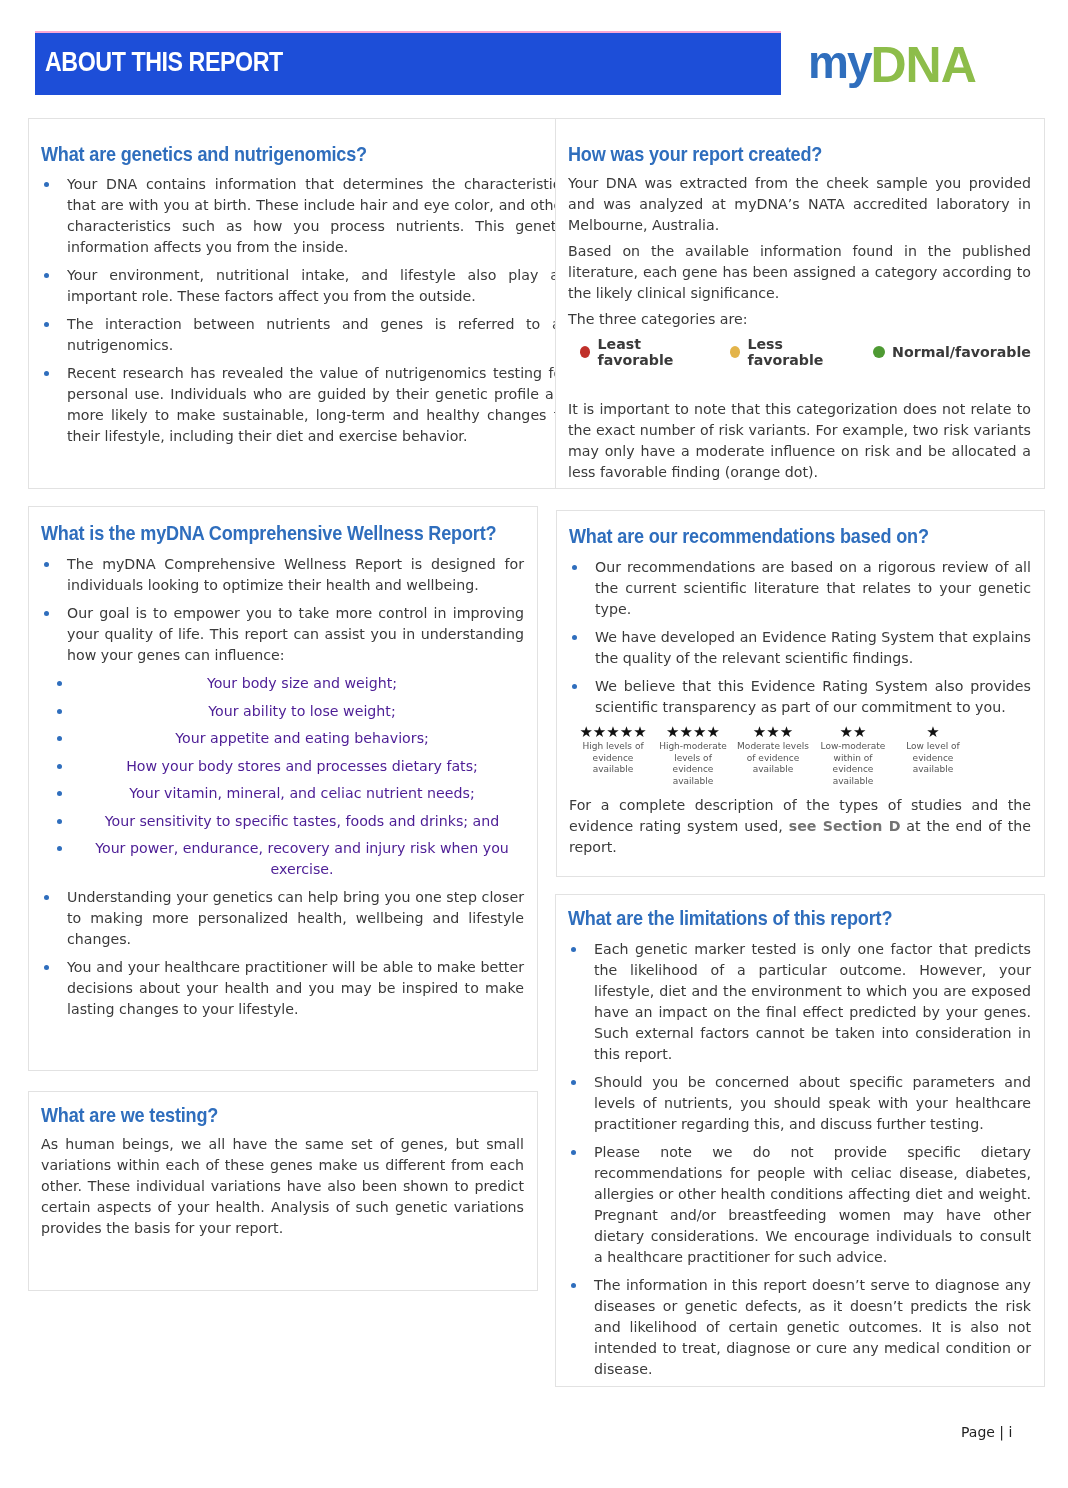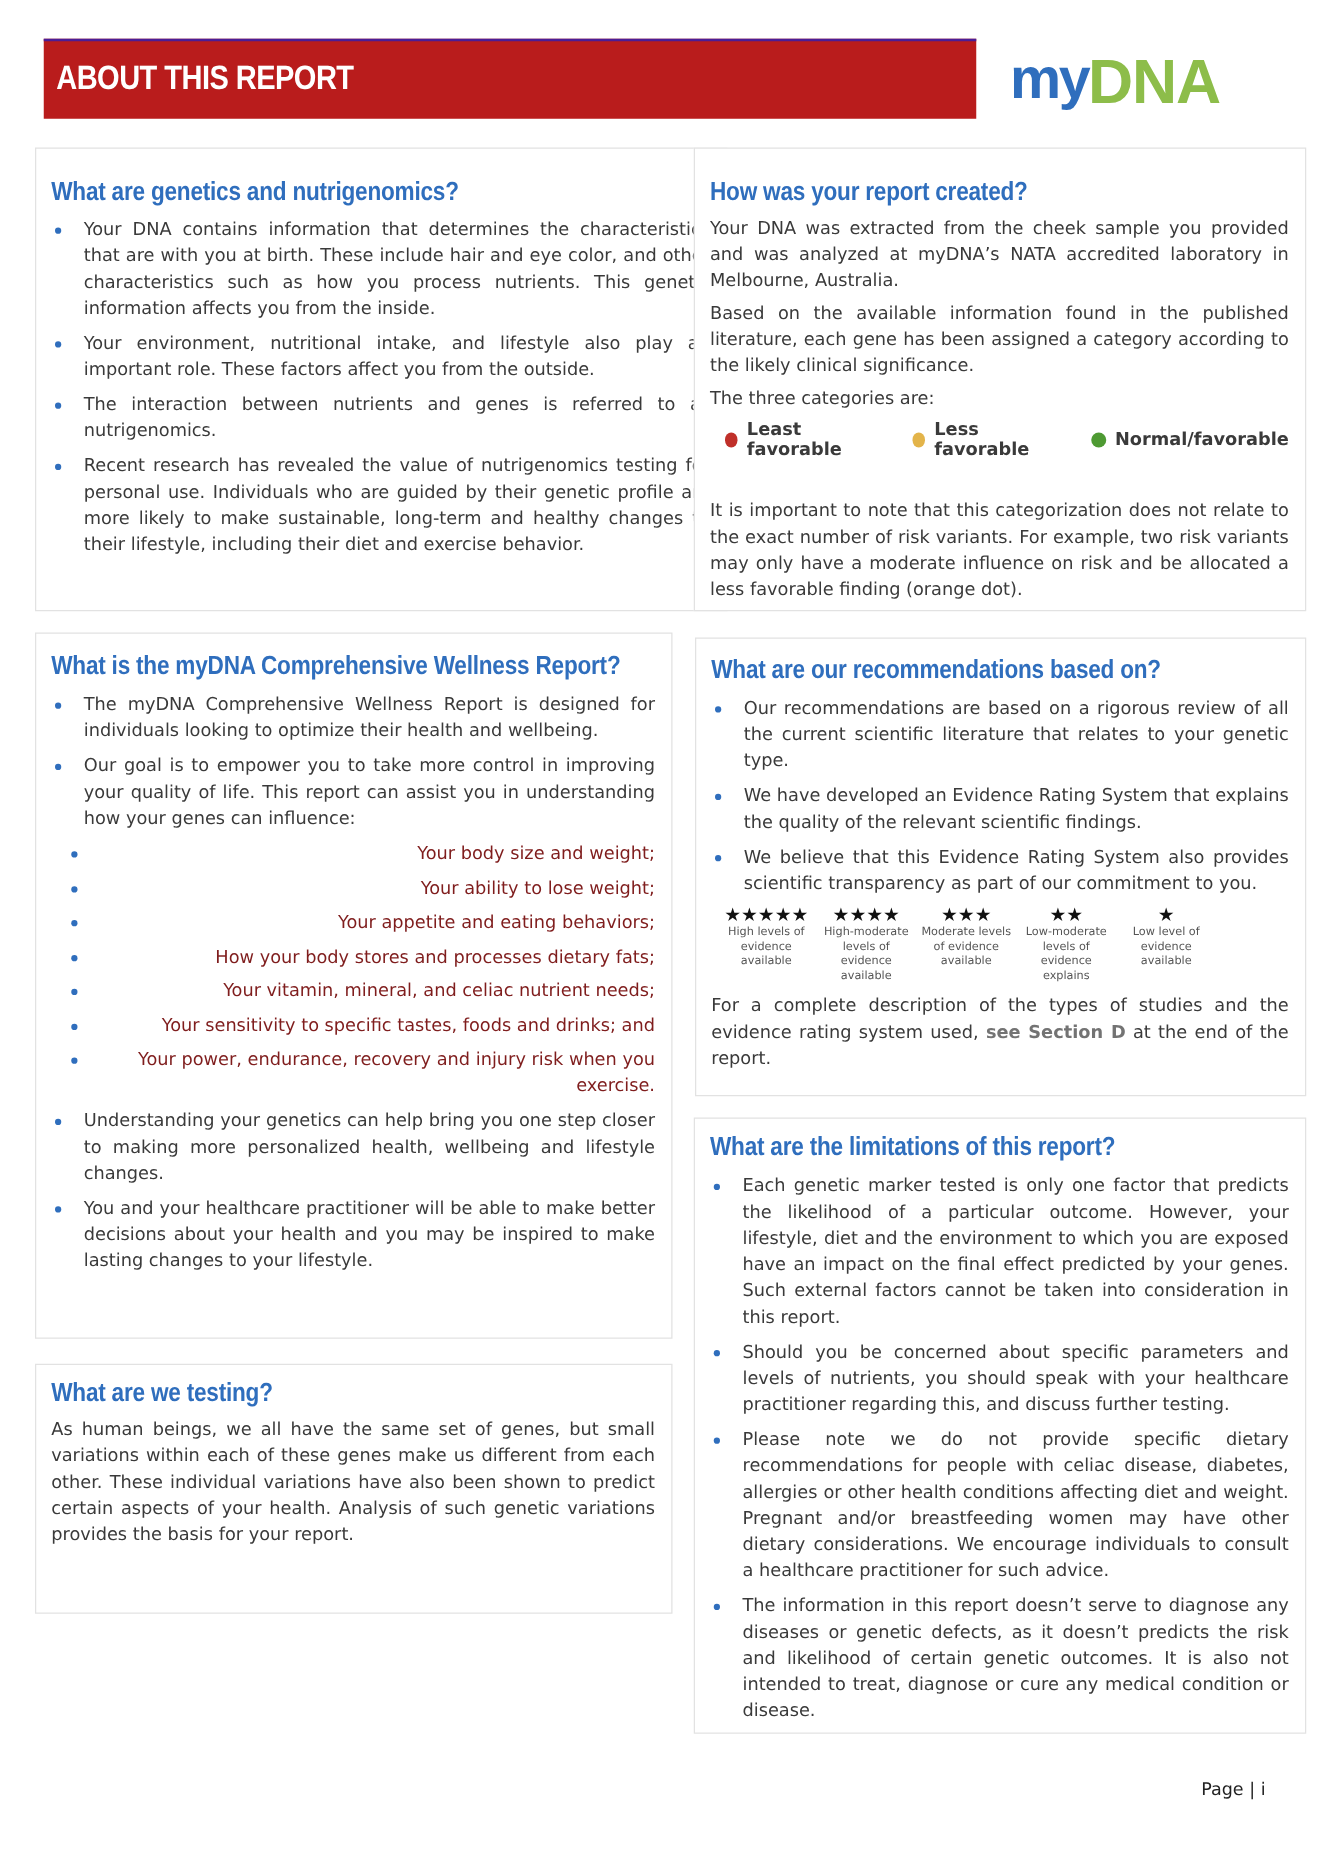--- a/index.html
+++ b/index.html
@@ -1,36 +1,36 @@
 <!DOCTYPE html>
 <html><head>
 <meta charset="utf-8">
 <style>
   * { box-sizing: border-box; margin: 0; padding: 0; }
   html, body { width: 1068px; height: 1488px; background: #ffffff; }
   body { position: relative; font-family: "DejaVu Sans", sans-serif; color: #333333; overflow: hidden; }
 
-  .banner { position: absolute; left: 35px; top: 31px; width: 746px; height: 64px; background: #b91c1c; border-top: 2px solid #4c1d95; }
+  .banner { position: absolute; left: 35px; top: 31px; width: 746px; height: 64px; background: #1d4ed8; border-top: 2px solid #f9a8d4; }
   .banner-title { position: absolute; left: 10px; top: 14px; font-family: "Liberation Sans", sans-serif; font-weight: bold; font-size: 27px; color: #ffffff; letter-spacing: -0.5px; transform: scaleX(0.86); transform-origin: left center; }
 
   .logo { position: absolute; left: 808px; top: 36px; height: 52px; font-family: "Liberation Sans", sans-serif; font-weight: bold; font-size: 50px; line-height: 52px; white-space: nowrap; }
   .logo-my { color: #2f6ebd; letter-spacing: -2px; font-size: 46px; vertical-align: 4px; }
   .logo-dna { color: #8dbd4a; letter-spacing: -1px; }
 
   .box { position: absolute; border: 1.5px solid #e2e2e2; background: #ffffff; padding: 0 13px 0 12px; }
   .box h2 { font-family: "Liberation Sans", sans-serif; font-weight: bold; color: #2f6ebd; font-size: 21px; line-height: 26px; transform: scaleX(0.86); transform-origin: left center; white-space: nowrap; letter-spacing: -0.2px; }
 
   .body-text { font-size: 14.2px; line-height: 21px; color: #3a3a3a; text-align: justify; }
   .body-text p { margin-bottom: 5px; }
 
   ul.bullets { list-style: none; }
   ul.bullets > li { position: relative; padding-left: 26px; font-size: 14.2px; line-height: 21px; color: #3a3a3a; text-align: justify; margin-bottom: 7px; }
   ul.bullets > li::before { content: ""; position: absolute; left: 3px; top: 8px; width: 5px; height: 5px; border-radius: 50%; background: #2f6ebd; }
   ul.sub { list-style: none; margin-top: 7px; }
-  ul.sub > li { position: relative; padding-left: 39px; font-size: 14.2px; line-height: 21px; color: #7f1d1d; margin-bottom: 6.5px; margin-left: 0; text-align: right; }
+  ul.sub > li { position: relative; padding-left: 39px; font-size: 14.2px; line-height: 21px; color: #4c1d95; margin-bottom: 6.5px; margin-left: 0; text-align: center; }
   ul.sub > li::before { content: ""; position: absolute; left: 16px; top: 8px; width: 5px; height: 5px; border-radius: 50%; background: #2f6ebd; }
 
   .legend { display: flex; gap: 0; margin: 6px 0 0 12px; font-size: 14.2px; color: #3a3a3a; font-weight: bold; }
   .legend-item { display: flex; align-items: center; margin-right: 24px; }
   .dot { width: 12px; height: 12px; border-radius: 50%; display: inline-block; margin-right: 7px; }
 
   .rating-row { display: flex; margin: 6px 0 8px 4px; }
   .rating { width: 80px; text-align: center; margin-right: 0; }
   .rating .stars { font-size: 15px; line-height: 16px; color: #111; letter-spacing: 0px; font-family: "DejaVu Sans", sans-serif; }
   .rating .desc { font-size: 9px; line-height: 11.5px; color: #555; margin-top: 1px; }
@@ -124,21 +124,21 @@
     <div class="rating">
       <div class="stars">★★★★</div>
       <div class="desc">High-moderate levels of evidence available</div>
     </div>
     <div class="rating">
       <div class="stars">★★★</div>
       <div class="desc">Moderate levels of evidence available</div>
     </div>
     <div class="rating">
       <div class="stars">★★</div>
-      <div class="desc">Low-moderate levels of evidence explains</div>
+      <div class="desc">Low-moderate within of evidence available</div>
     </div>
     <div class="rating">
       <div class="stars">★</div>
       <div class="desc">Low level of evidence available</div>
     </div>
   </div>
   <div class="body-text">
     <span>For a complete description of the types of studies and the evidence rating system used, </span><span class="bold">see Section D</span><span> at the end of the report.</span>
   </div>
 </div>

